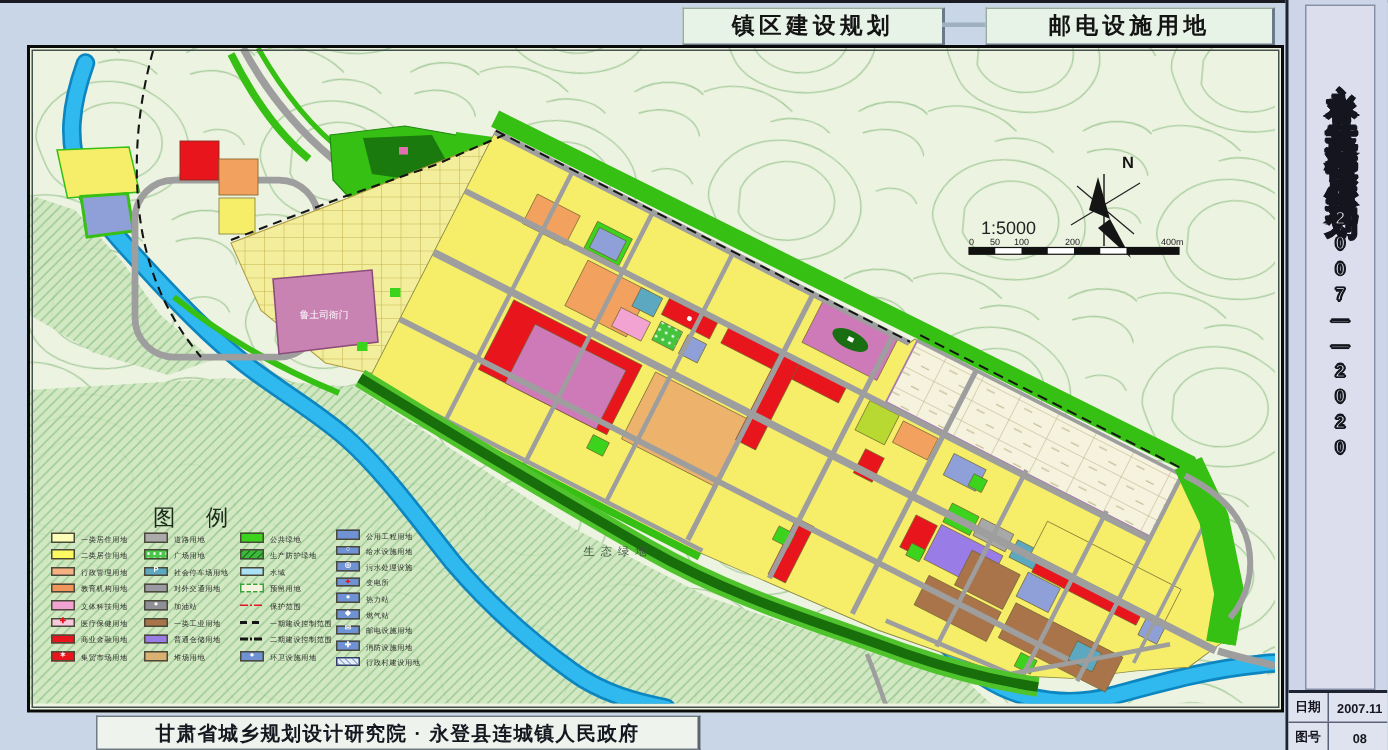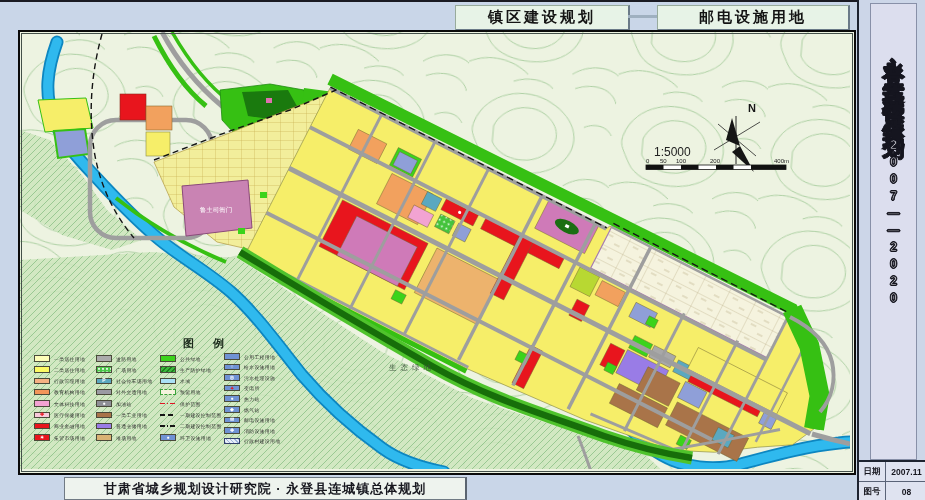--- a/index.html
+++ b/index.html
@@ -8,22 +8,22 @@
   .topline{position:absolute;left:0;top:0;width:925px;height:2px;background:#1a1a22;}
   .title-box{position:absolute;top:5px;height:23px;background:#e7f3e7;border:1px solid #98ab9c;
         border-right:2px solid #6a7a88;border-bottom:2px solid #6a7a88;
         display:flex;align-items:center;justify-content:center;font-weight:bold;font-size:15px;
         letter-spacing:3px;color:#141414;}
   .title-connector{position:absolute;top:15px;left:628px;width:30px;height:3px;background:#9fb0c0;}
   .map-frame{position:absolute;left:18px;top:30px;width:834px;height:441px;border:2px solid #0a0a0a;
         background:#edf3e1;}
   .map-inner{position:absolute;inset:1px;border:1px solid #44504a;}
   .legend{position:absolute;left:14px;top:304px;width:262px;height:132px;z-index:5;}
-  .legend-title{position:absolute;left:68px;top:0;width:130px;text-align:right;font-weight:bold;
-        font-size:11px;letter-spacing:8px;color:#1c2a1c;}
+  .legend-title{position:absolute;left:68px;top:0;width:130px;text-align:left;font-weight:normal;
+        font-size:15px;letter-spacing:8px;color:#1c2a1c;}
   .legend-item{position:absolute;height:8px;}
   .legend-swatch{position:absolute;left:0;top:0;width:16px;height:6.5px;box-sizing:border-box;
         border:0.6px solid #4a4a3a;}
   .legend-line{position:absolute;left:0;top:2.6px;width:16px;height:1.6px;border:none;}
   .legend-sym{position:absolute;left:0;top:0;width:16px;height:6.5px;display:flex;align-items:center;
         justify-content:center;font-size:5px;line-height:1;font-weight:bold;}
   .legend-label{position:absolute;left:20px;top:0.6px;font-size:4.8px;color:#2a2a2a;white-space:nowrap;
         letter-spacing:0.4px;}
   .sidebar{position:absolute;left:857px;top:0;width:68px;height:500px;background:#ccd6e8;
         border-left:2px solid #1d2330;box-sizing:border-box;}
@@ -421,14 +421,14 @@
         <div class="tb-label">日期</div>
         <div class="tb-value">2007.11</div>
       </div>
       <div class="tb-row">
         <div class="tb-label">图号</div>
         <div class="tb-value">08</div>
       </div>
     </div>
   </div>
 
-  <div class="credit-box">甘肃省城乡规划设计研究院 · 永登县连城镇总体规划</div>
+  <div class="credit-box">甘肃省城乡规划设计研究院 · 永登县连城镇人民政府</div>
 </div>
 
 </body></html>

